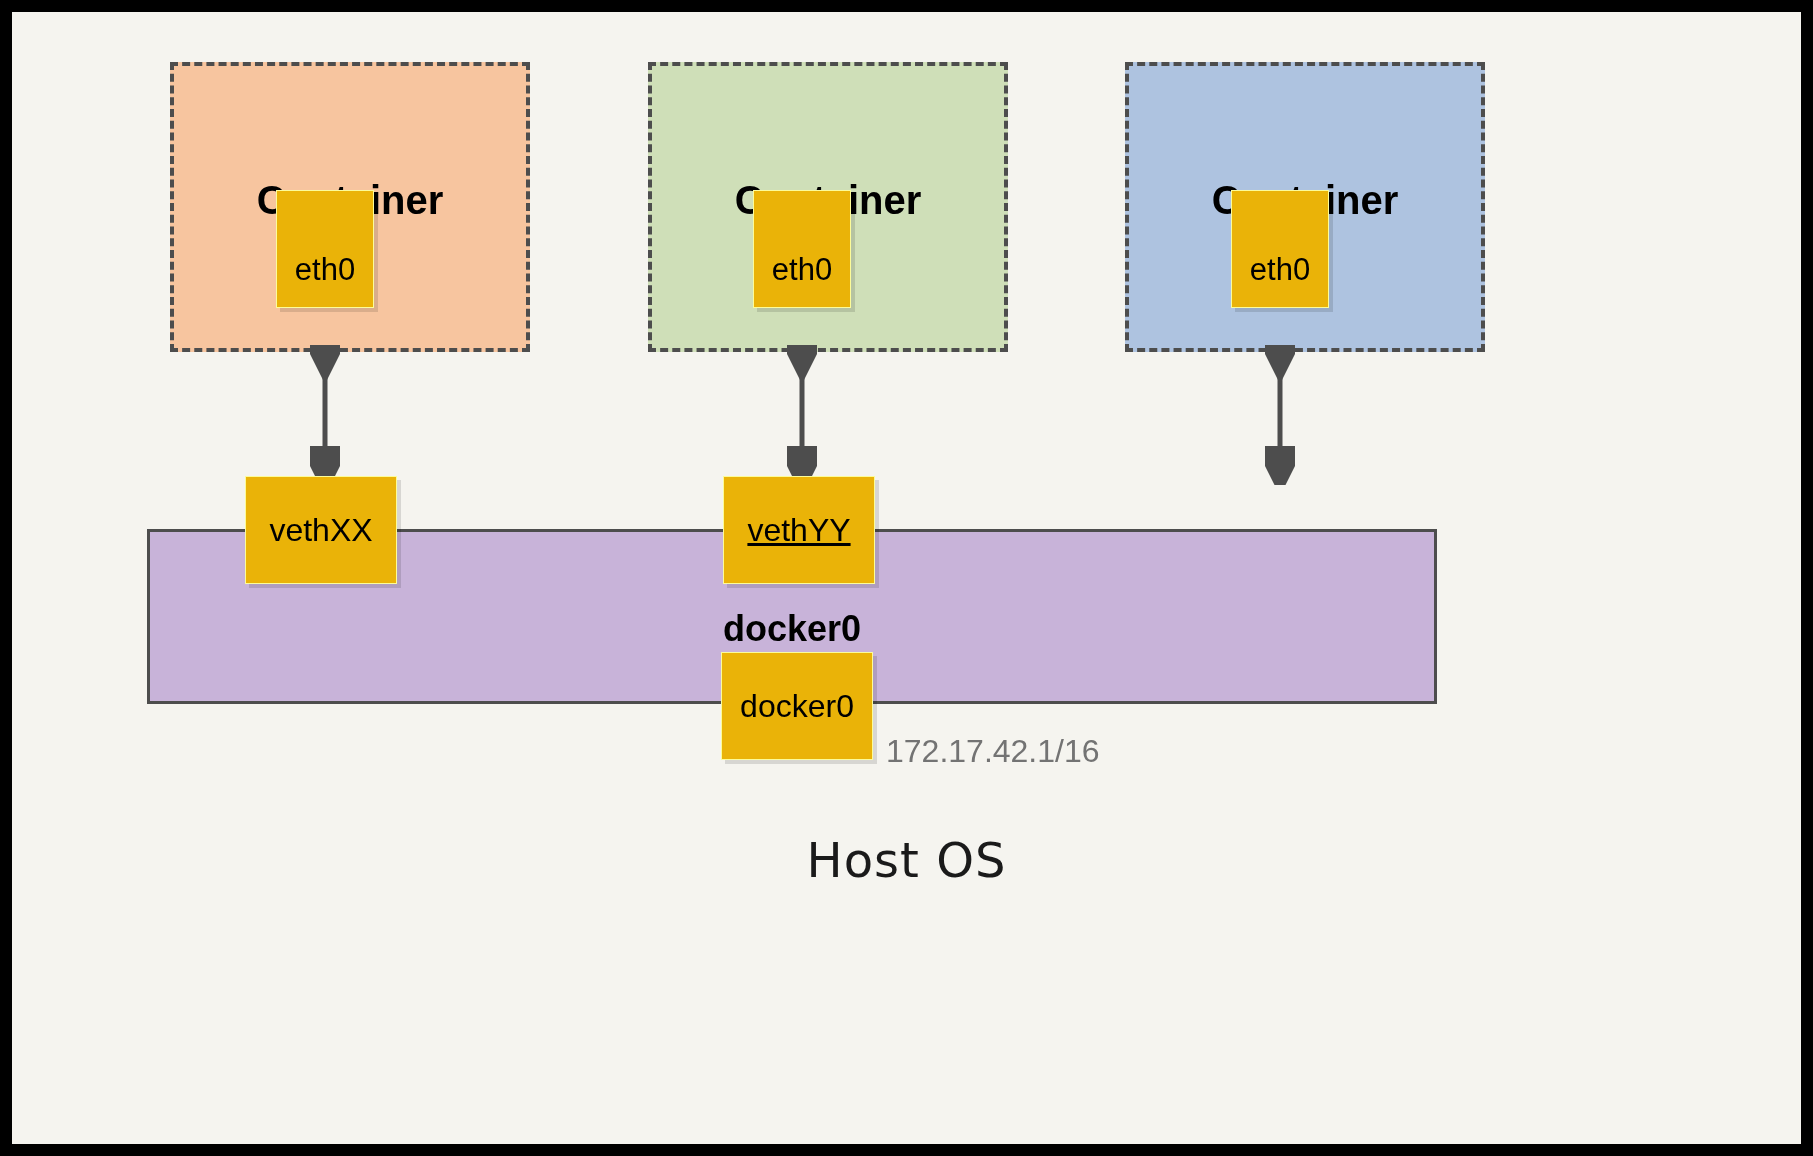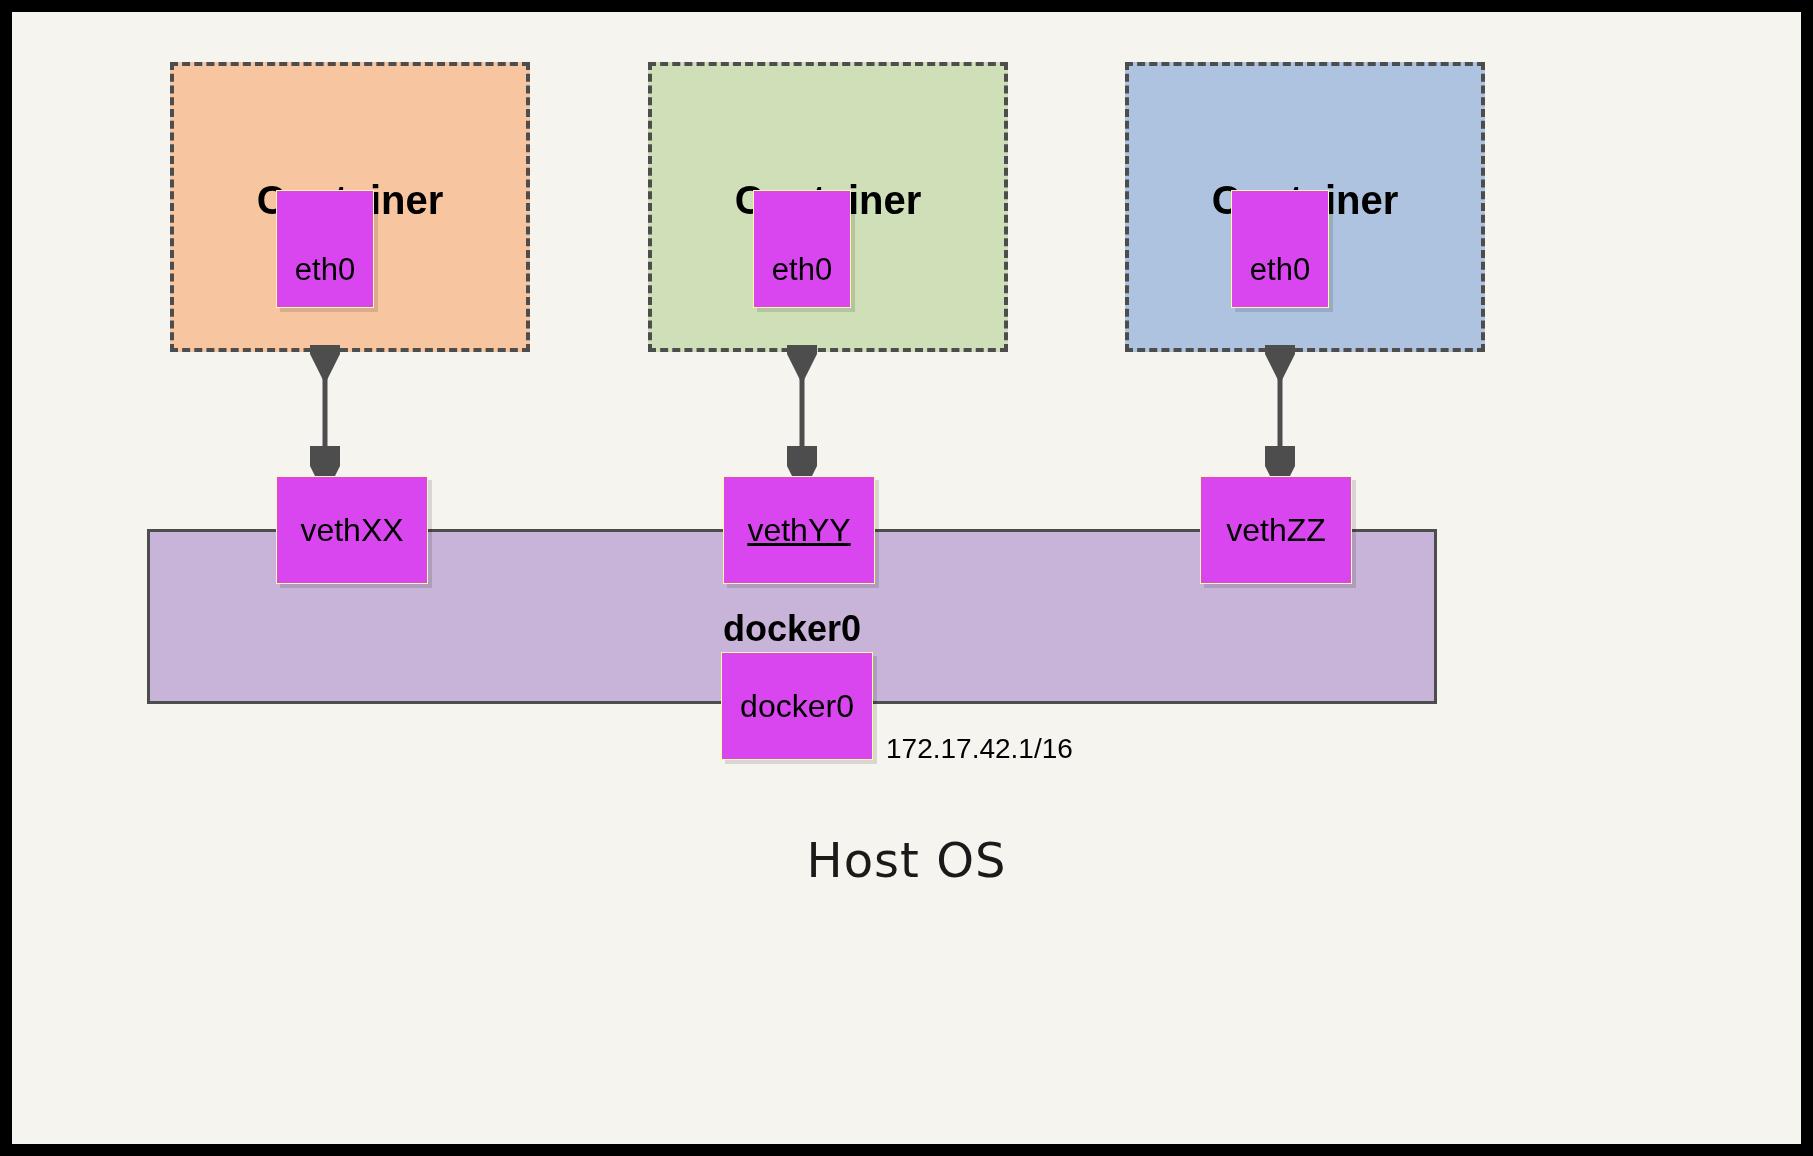--- a/index.html
+++ b/index.html
@@ -36,21 +36,21 @@
     font-size: 40px;
     font-weight: bold;
     color: #000000;
     letter-spacing: 0px;
   }
 
   
   .note {
     position: absolute;
     box-sizing: border-box;
-    background: #d946ef;
+    background: #eab308;
     border: 1px solid #fcfc9a;
     box-shadow: 4px 4px 0 rgba(0,0,0,0.12);
     display: flex;
     align-items: center;
     justify-content: center;
     font-size: 31px;
     color: #000000;
   }
 
   .eth0-note {
@@ -94,22 +94,22 @@
     height: 108px;
     left: 709px;
     top: 640px;
     font-size: 32px;
   }
 
   #docker0-ip {
     position: absolute;
     left: 874px;
     top: 721px;
-    font-size: 28px;
-    color: #000000;
+    font-size: 32px;
+    color: #737373;
     white-space: nowrap;
   }
 
   
   .arrow {
     position: absolute;
     top: 333px;
     height: 140px;
     width: 30px;
   }
@@ -186,29 +186,26 @@
         <path d="M1,1 L11,6 L1,11 z" fill="#4d4d4d"></path>
       </marker>
     </defs>
     <line x1="15" y1="14" x2="15" y2="126" stroke="#4d4d4d" stroke-width="5" marker-start="url(#at3)" marker-end="url(#ah3)"></line>
   </svg>
 
   <div id="docker0-bridge">
     <div id="docker0-bridge-label">docker0</div>
   </div>
 
-  <div class="note veth-note" style="left:233px;margin-left:31px;">
+  <div class="note veth-note" style="left:233px;">
     <span>vethXX</span>
   </div>
   <div class="note veth-note" style="left:711px;text-decoration:underline;">
     <span>vethYY</span>
   </div>
-  <div class="note veth-note" style="left:1188px;">
-    <span>vethZZ</span>
-  </div>
 
   <div class="note" id="docker0-note">
     <span>docker0</span>
   </div>
   <div id="docker0-ip">172.17.42.1/16</div>
 
   <div id="host-os-title">Host OS</div>
 
 </div>
 

